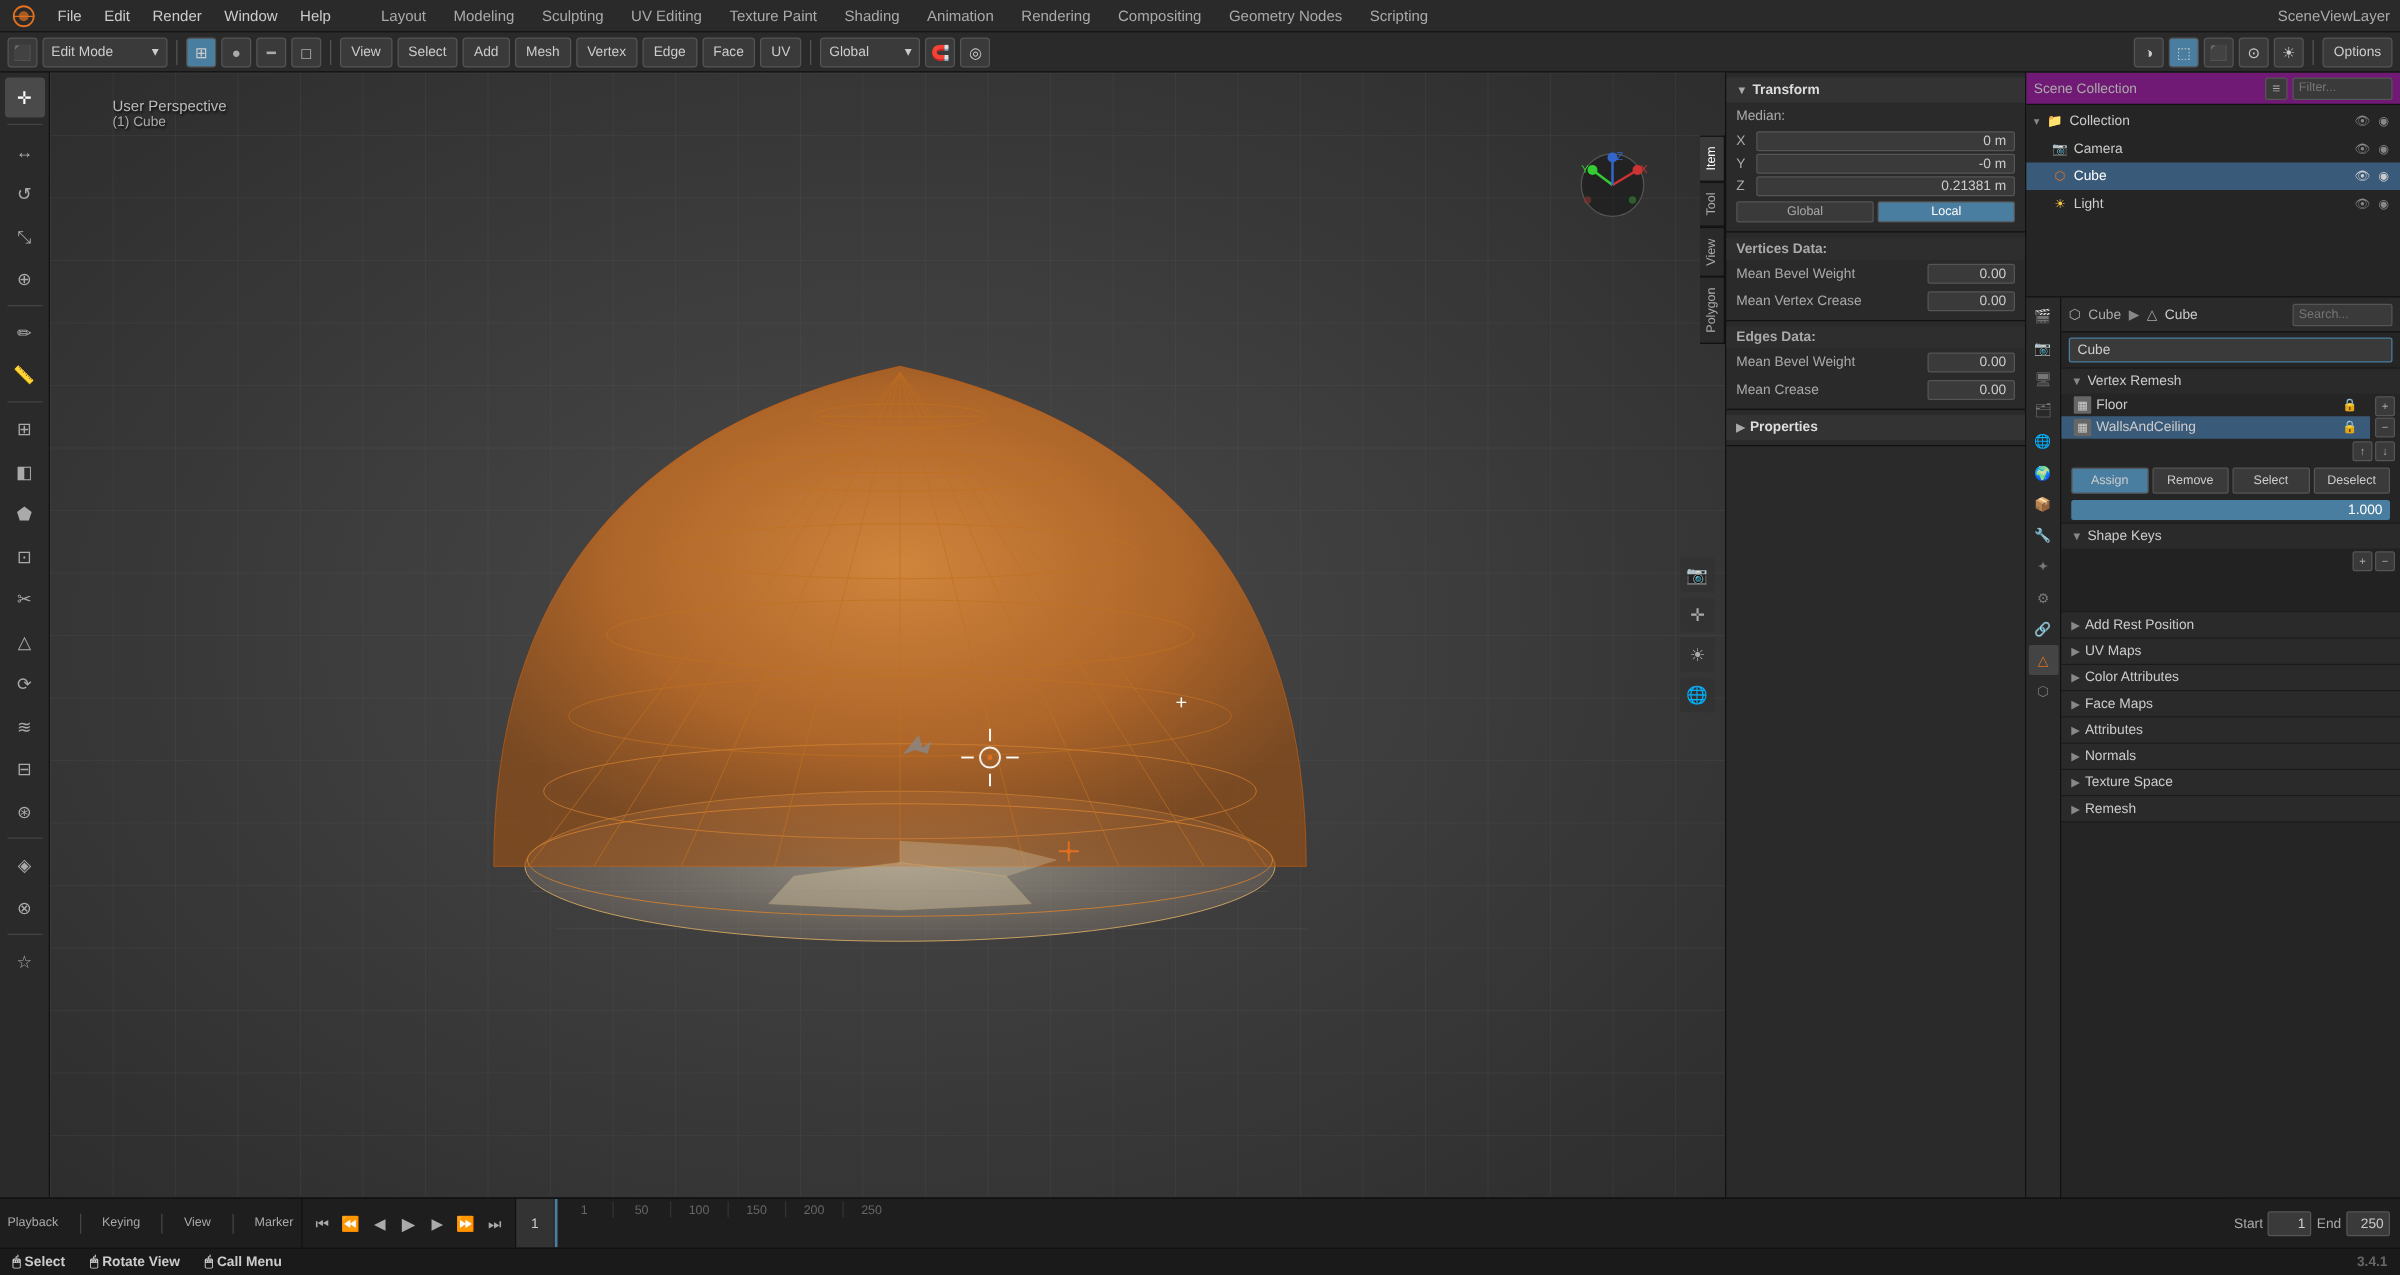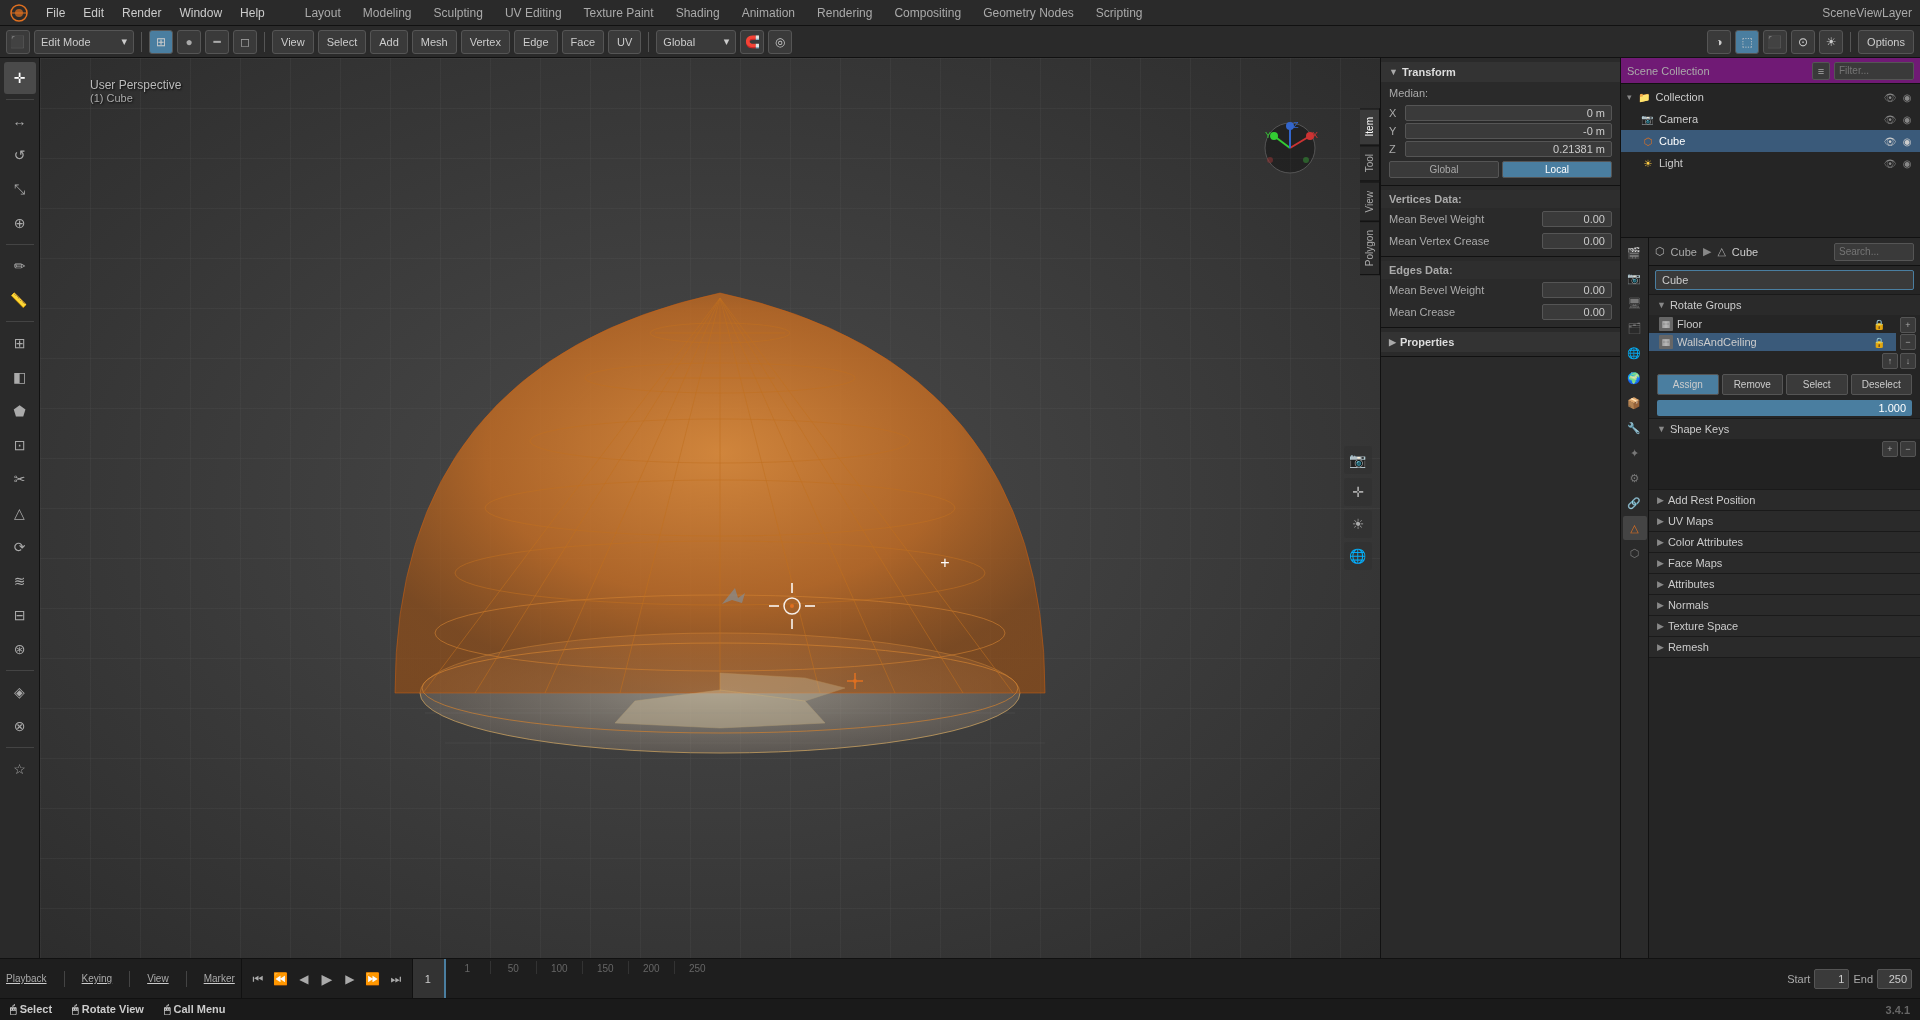--- a/index.html
+++ b/index.html
@@ -976,21 +976,21 @@
           </div>
         </div>
 
         <div style="padding:4px 6px; border-bottom:1px solid #1a1a1a;">
           <input type="text" class="props-name-input" value="Cube" style="">
         </div>
 
         <div class="collapsible-section">
           <div class="coll-header">
             <span class="coll-arrow">▼</span>
-            <span>Rotate Groups</span>
+            <span>Vertex Remesh</span>
           </div>
           <div>
             <div class="vg-row">
               <div class="vg-items-col">
 
                 <div class="vertex-group-item">
                   <span class="vertex-group-icon">▦</span>
                   <span>Floor</span>
                   <span style="margin-left:auto;color:#666;font-size:10px;">🔒</span>
                 </div>
@@ -1094,21 +1094,21 @@
             <span>Remesh</span>
           </div>
         </div>
       </div>
     </div>
   </div>
 </div>
 
 <div class="timeline-area">
 
-  <div style="display:flex; align-items:center; padding:0 6px; gap:17px; flex-shrink:0; border-right:1px solid #111; height:100%;text-decoration:underline;">
+  <div style="display:flex; align-items:center; padding:0 6px; gap:17px; flex-shrink:0; border-right:1px solid #111; height:100%;">
     <div style="font-size:10px;color:#aaa;">Playback</div>
     <div style="width:1px;height:16px;background:#444;"></div>
     <div style="font-size:10px;color:#aaa;">Keying</div>
     <div style="width:1px;height:16px;background:#444;"></div>
     <div style="font-size:10px;color:#aaa;">View</div>
     <div style="width:1px;height:16px;background:#444;"></div>
     <div style="font-size:10px;color:#aaa;">Marker</div>
   </div>
 
   <div style="display:flex; align-items:center; gap:3px; padding:0 6px; flex-shrink:0; border-right:1px solid #111; height:100%;">

